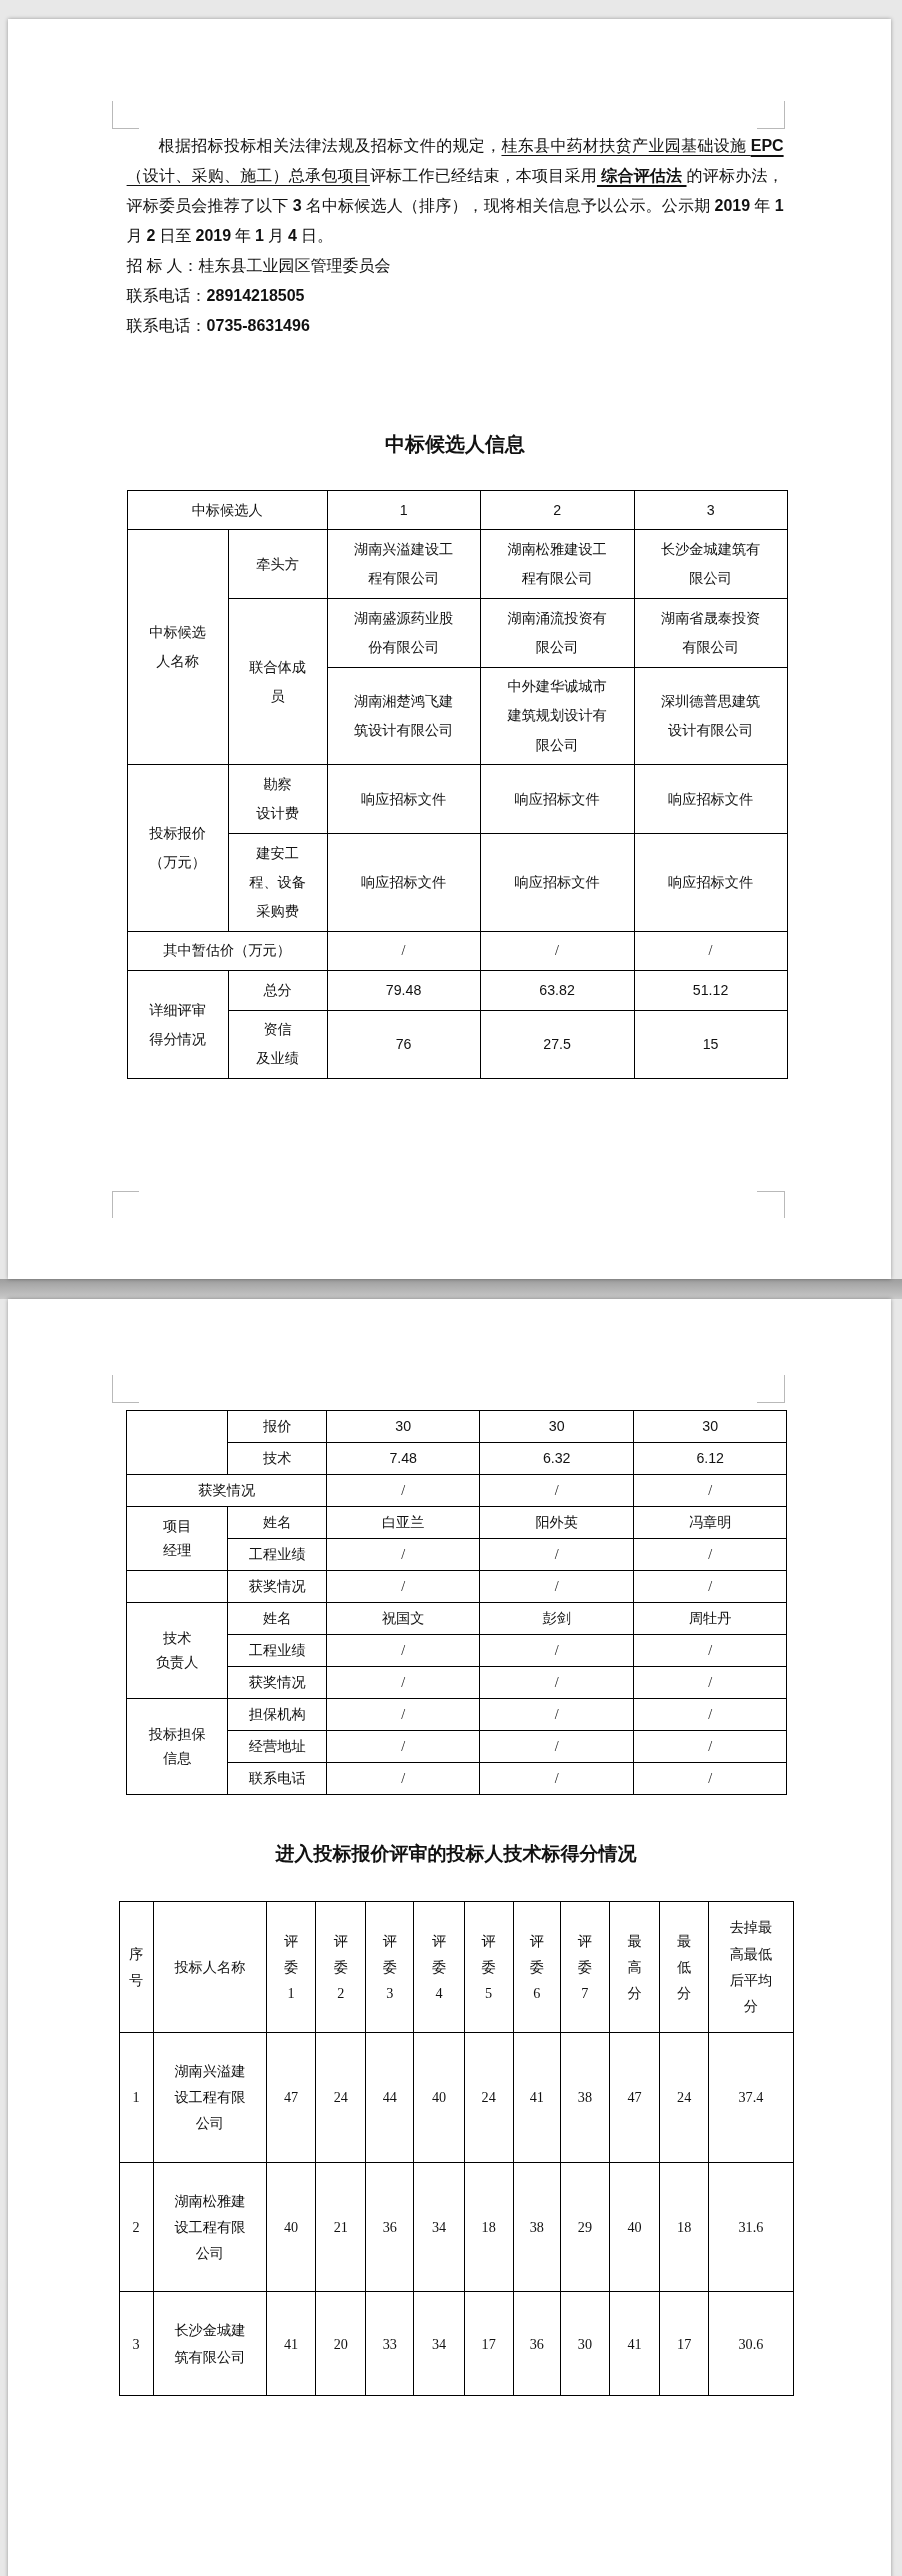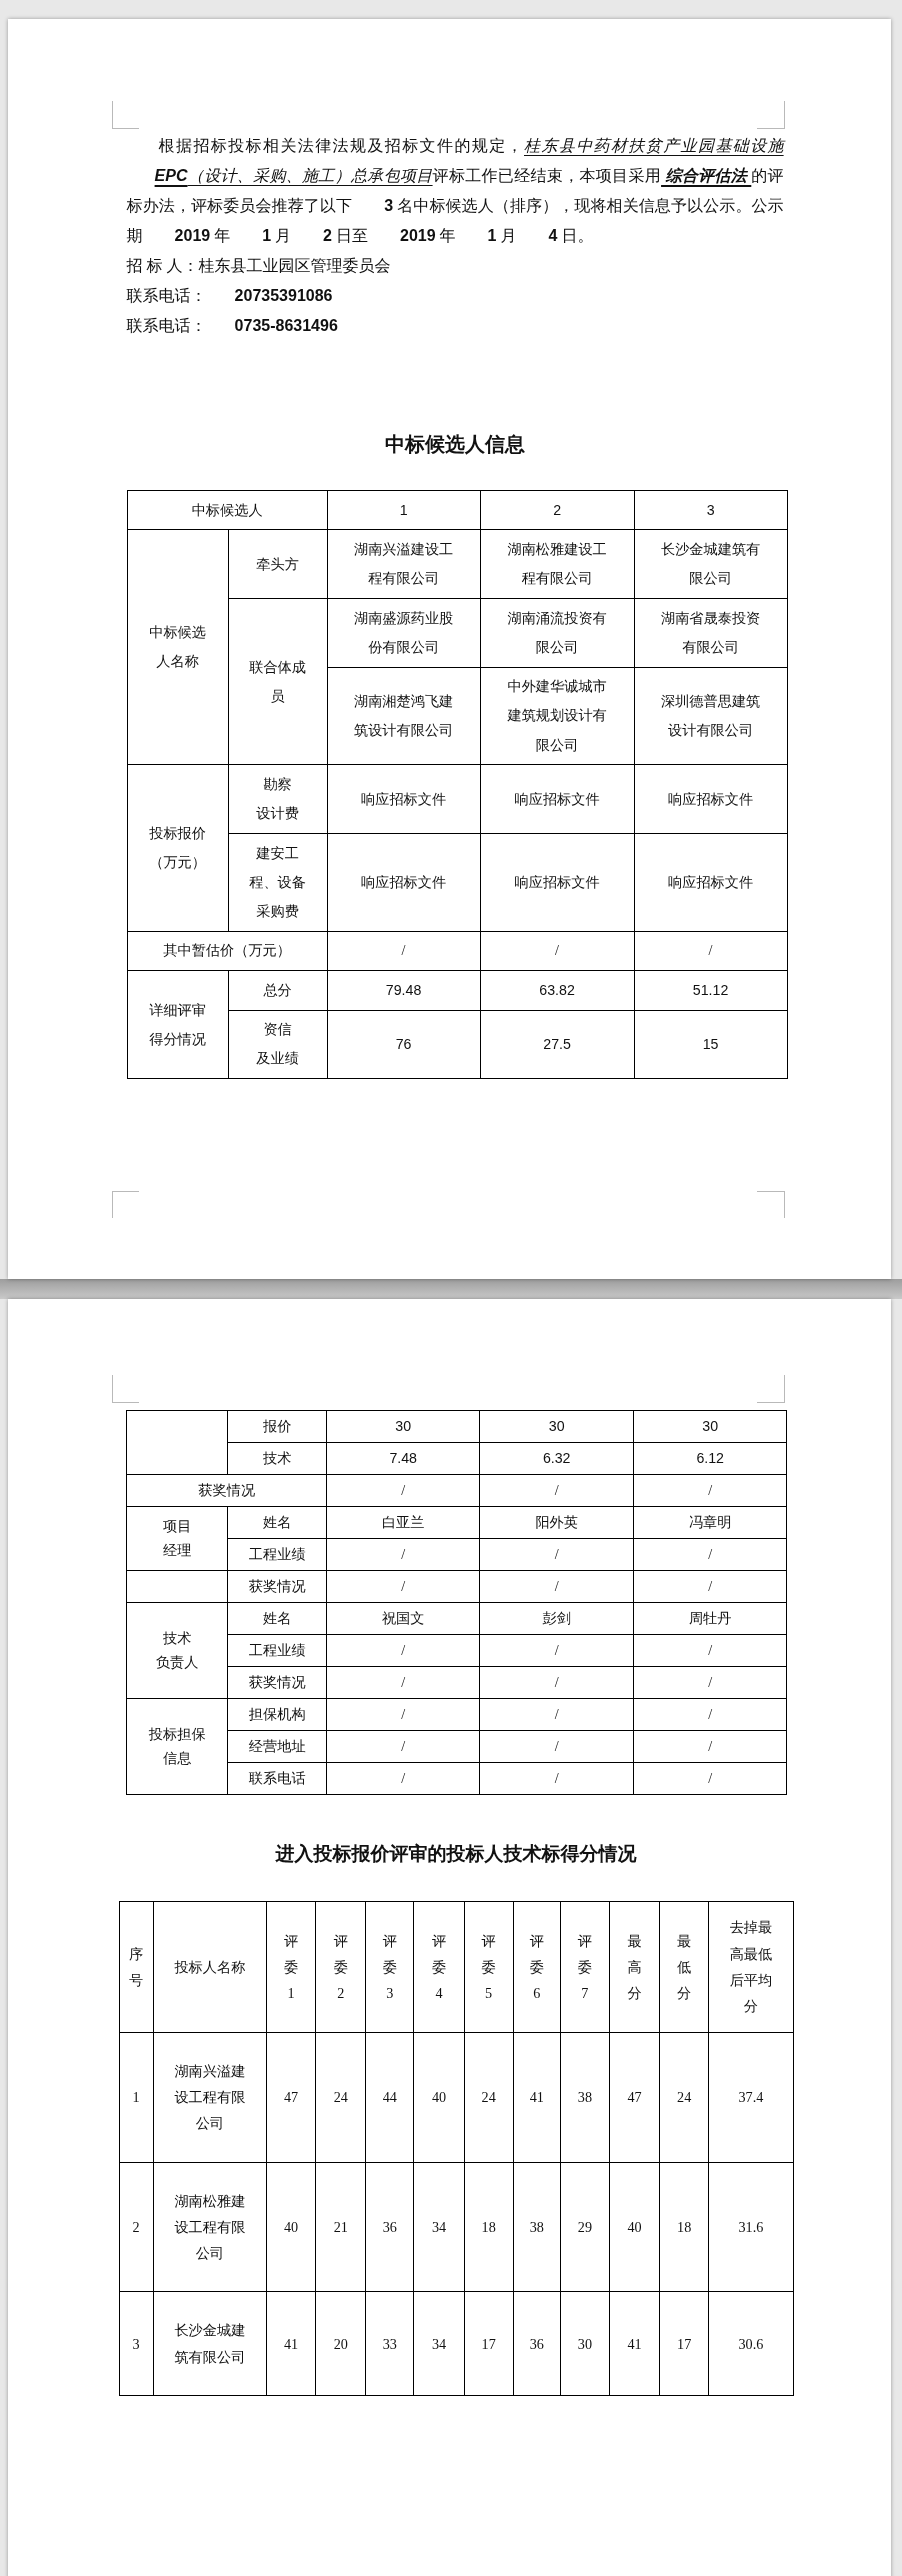--- a/index.html
+++ b/index.html
@@ -16,24 +16,24 @@
   .mark{position:absolute;width:26.5px;height:26.5px;}
   .mark.tl{border-left:0.9px solid #b9b9b9;border-bottom:0.9px solid #b9b9b9;}
   .mark.tr{border-right:0.9px solid #b9b9b9;border-bottom:0.9px solid #b9b9b9;}
   .mark.bl{border-left:0.9px solid #b9b9b9;border-top:0.9px solid #b9b9b9;}
   .mark.br{border-right:0.9px solid #b9b9b9;border-top:0.9px solid #b9b9b9;}
 
   .p1-content{padding-top:112px;margin:0 107px 0 119px;}
   .p2-content{padding-top:111px;margin:0 97px 0 111px;}
 
   .intro{font-size:16px;line-height:30px;text-align:justify;text-indent:2em;margin:0;}
-  .intro span.u{text-decoration:underline;text-underline-offset:3.8px;font-style:italic;}
+  .intro span.u{text-decoration:underline;text-underline-offset:3.8px;}
   .intro span.b{font-weight:bold;}
   .intro span.b.u{text-decoration-thickness:1.9px;}
-  .num, .intro span.n, .contact .value.num{font-family:"Liberation Sans","DejaVu Sans",sans-serif;margin-left:28px;}
+  .num, .intro span.n, .contact .value.num{font-family:"Liberation Sans","DejaVu Sans",sans-serif;}
   .intro span.n{font-weight:bold;}
 
   .contacts{margin:0;}
   .contact{font-size:16px;line-height:30px;}
   .contact .value.num{font-weight:bold;}
 
   .sec-title{font-family:"Liberation Sans","DejaVu Sans",sans-serif;font-weight:bold;text-align:center;}
   .sec-title.t1{font-size:20px;margin:90px 0 0 0;font-family:Liberation Serif, serif;}
   .sec-title.t2{font-size:19px;margin:46px 0 0 0;}
 
@@ -58,21 +58,21 @@
   <div class="page page1">
     <div class="mark tl" style="left:104px;top:82px;"></div>
     <div class="mark tr" style="right:106px;top:82px;"></div>
     <div class="mark bl" style="left:104px;bottom:61px;"></div>
     <div class="mark br" style="right:106px;bottom:61px;"></div>
 
     <div class="p1-content">
       <p class="intro"><span>根据招标投标相关法律法规及招标文件的规定，</span><span class="u">桂东县中药材扶贫产业园基础设施 </span><span class="u b n">EPC</span><span class="u">（设计、采购、施工）总承包项目</span><span>评标工作已经结束，本项目采用</span><span class="u b"> 综合评估法 </span><span>的评标办法，评标委员会推荐了以下 </span><span class="b n">3</span><span> 名中标候选人（排序），现将相关信息予以公示。公示期 </span><span class="b n">2019</span><span> 年 </span><span class="b n">1</span><span> 月 </span><span class="b n">2</span><span> 日至 </span><span class="b n">2019</span><span> 年 </span><span class="b n">1</span><span> 月 </span><span class="b n">4</span><span> 日。</span></p>
       <div class="contacts">
           <div class="contact"><span class="label">招 标 人：</span><span class="value">桂东县工业园区管理委员会</span></div>
-          <div class="contact"><span class="label">联系电话：</span><span class="value num">20735391086</span></div>
+          <div class="contact"><span class="label">联系电话：</span><span class="value num">28914218505</span></div>
           <div class="contact"><span class="label">联系电话：</span><span class="value num">0735-8631496</span></div>
         </div>
       <h2 class="sec-title t1">中标候选人信息</h2>
       <table class="tbl-candidates" style="width: 659px;">
           <colgroup>
             <col style="width: 101px;">
             <col style="width: 99px;">
             <col style="width: 153px;">
             <col style="width: 154px;">
             <col style="width: 153px;">

